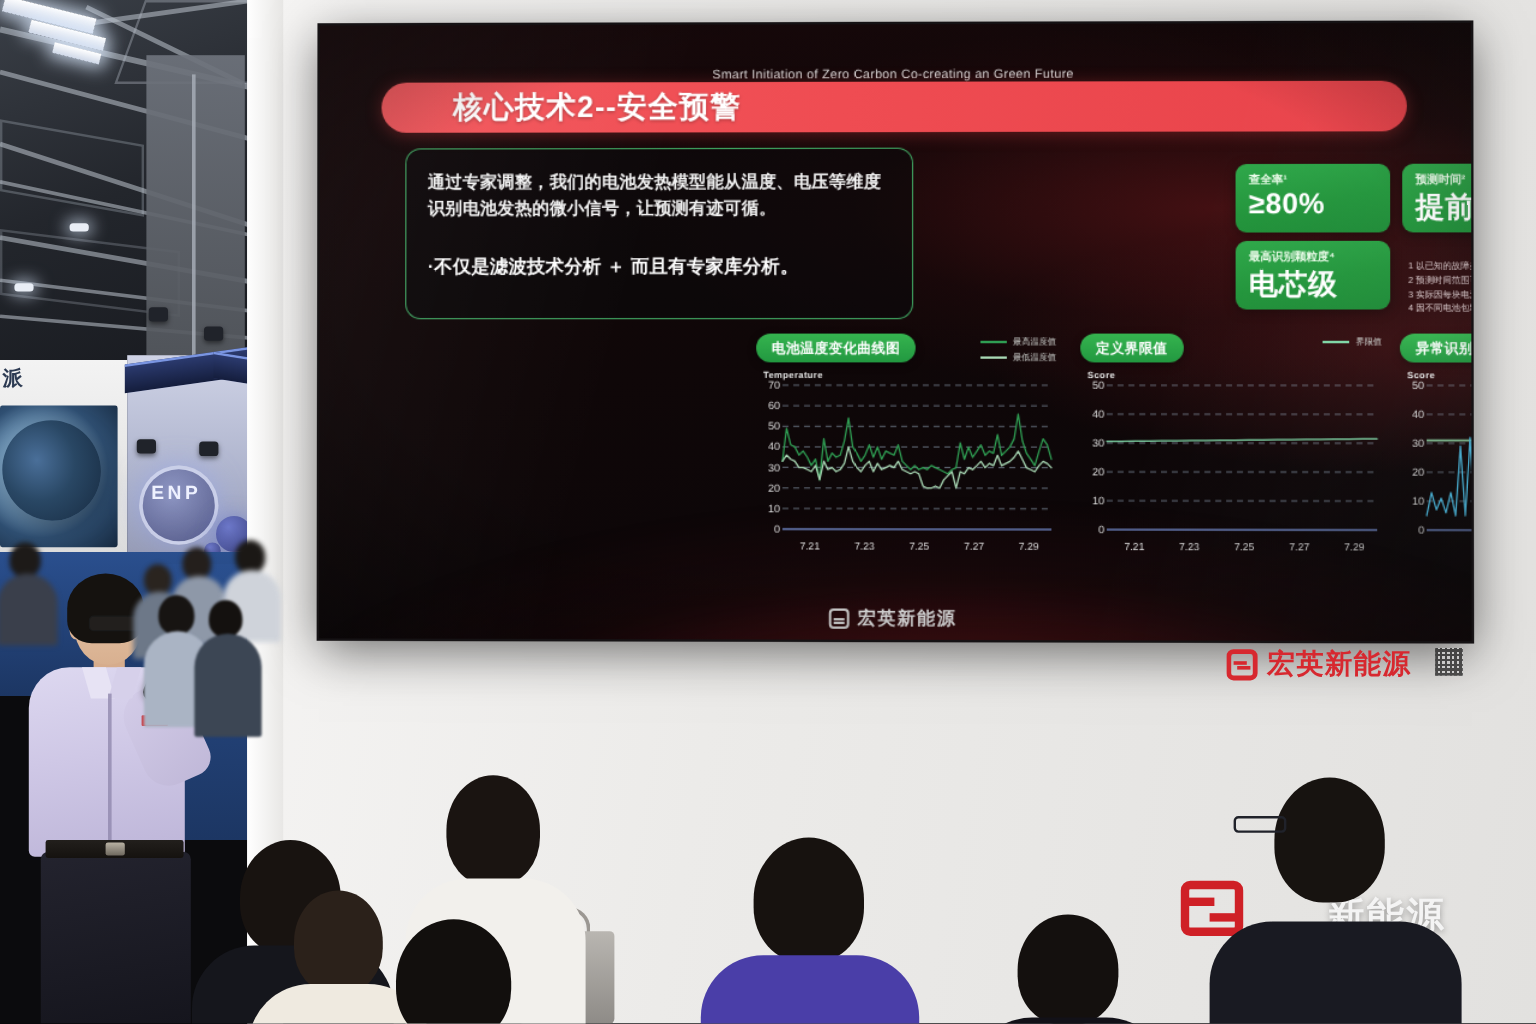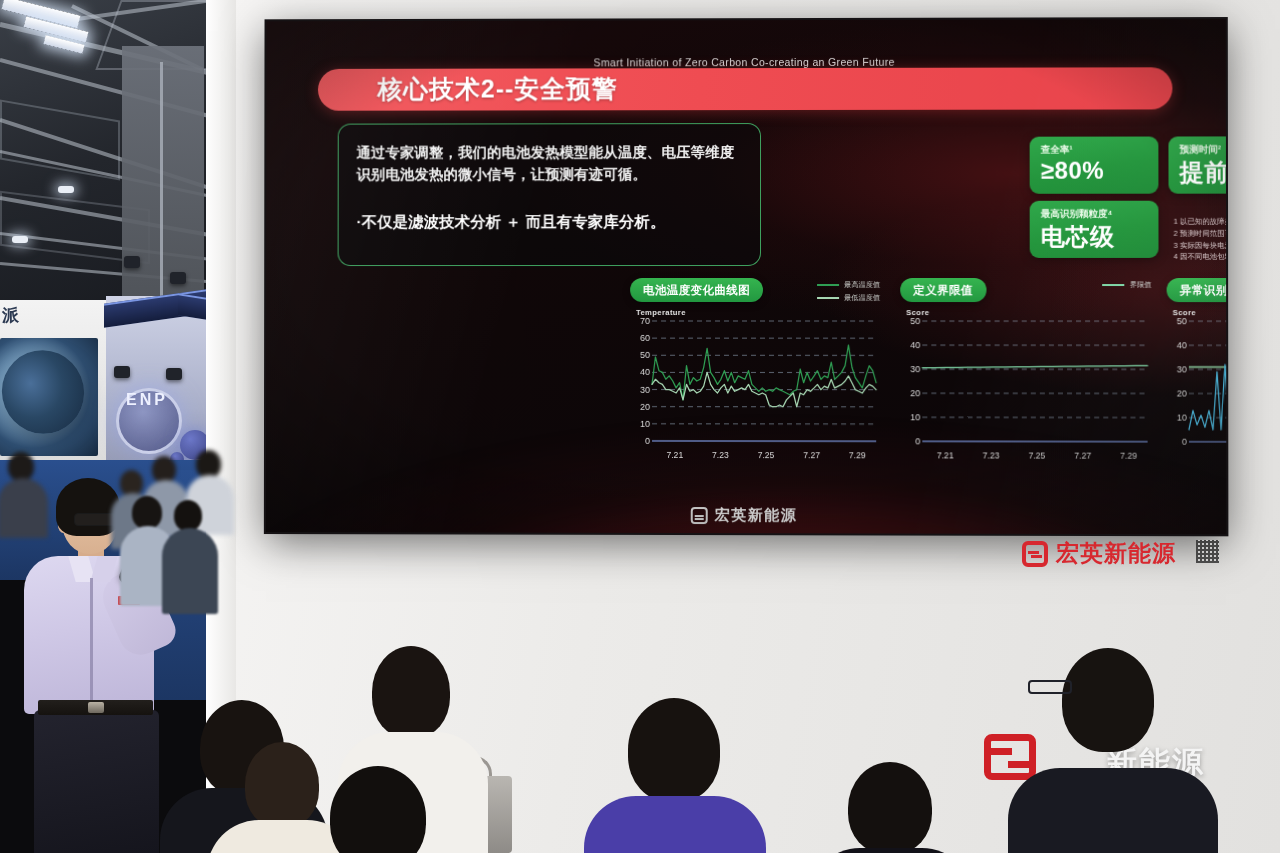--- a/index.html
+++ b/index.html
@@ -245,21 +245,21 @@
 
   <div class="booth-white" style="left:0;top:300px;width:106px;height:160px;"></div>
   <div class="booth-logo-txt" style="left:2px;top:304px;">派</div>
   <div class="booth-screen" style="left:0;top:338px;width:98px;height:118px;"></div>
   <div class="shoe" style="left:2px;top:350px;width:82px;height:84px;"></div>
 
   <div class="enp-wall" style="left:106px;top:296px;width:155px;height:190px;"></div>
   <div class="blue-strip" style="left:104px;top:296px;width:110px;height:24px;transform:skewY(-8deg);"></div>
   <div class="blue-strip" style="left:178px;top:300px;width:86px;height:22px;transform:skewY(9deg);"></div>
   <div class="enp-ring" style="left:116px;top:388px;width:66px;height:66px;"></div>
-  <div class="enp-txt" style="left:126px;top:391px;font-size:16px;">ENP</div>
+  <div class="enp-txt" style="left:126px;top:403px;font-size:16px;">ENP</div>
   <div class="enp-dot" style="left:180px;top:430px;width:30px;height:30px;"></div>
   <div class="enp-dot" style="left:170px;top:452px;width:14px;height:14px;"></div>
   <div class="spotlight" style="left:114px;top:366px;"></div>
   <div class="spotlight" style="left:166px;top:368px;"></div>
 
   <div class="blue-floor" style="left:0;top:460px;width:262px;height:120px;"></div>
   <div class="blue-floor" style="left:130px;top:470px;width:135px;height:230px;"></div>
 
   <div class="aud blur-mid" style="left:8px;top:452px;">
     <div class="h" style="left:0;top:0;width:26px;height:29px;background:#1d1a18;"></div>

